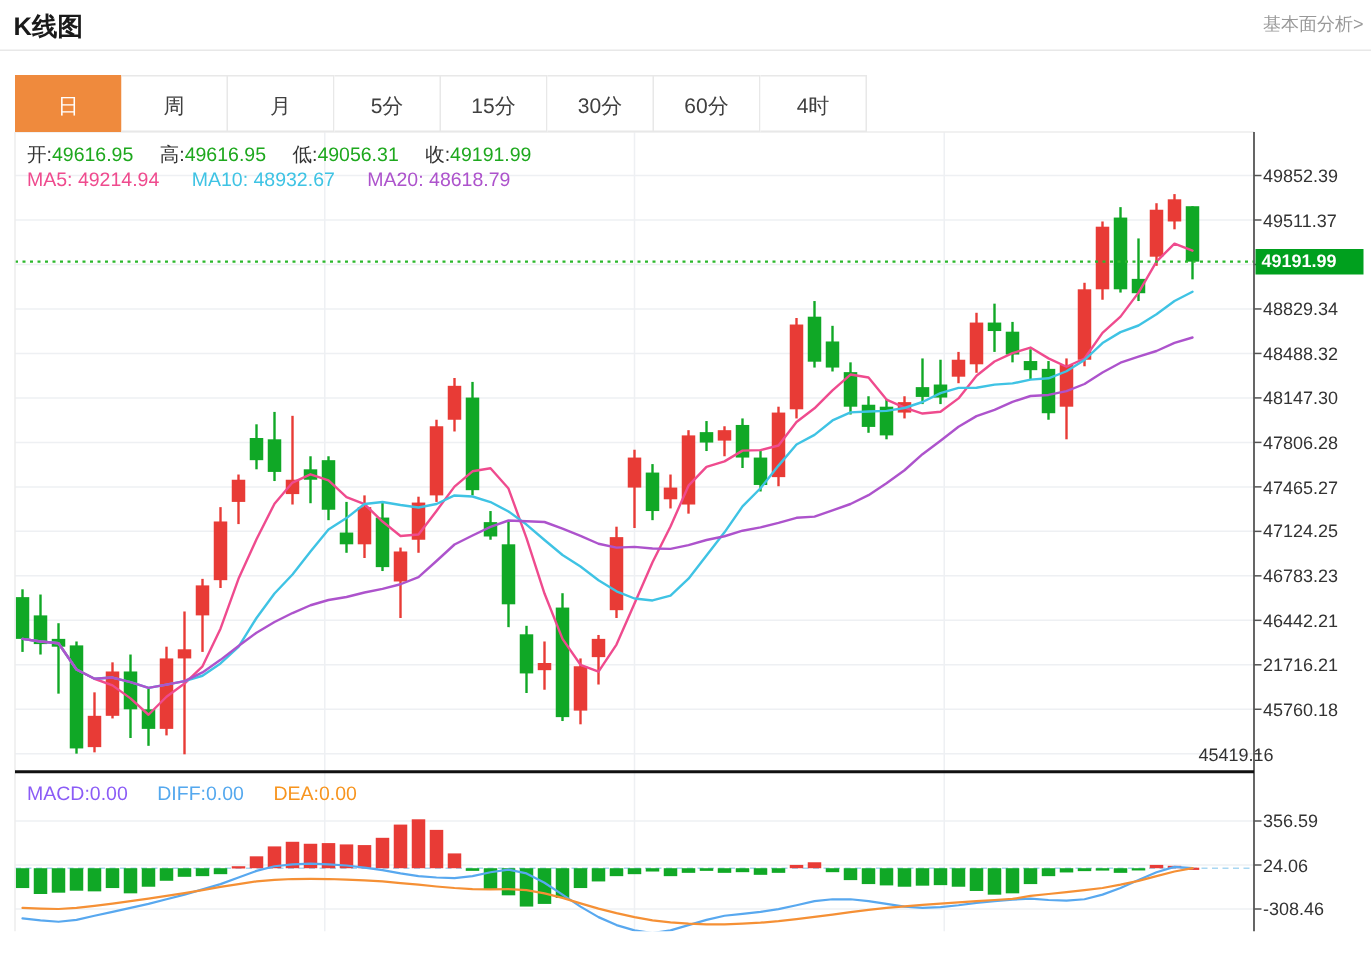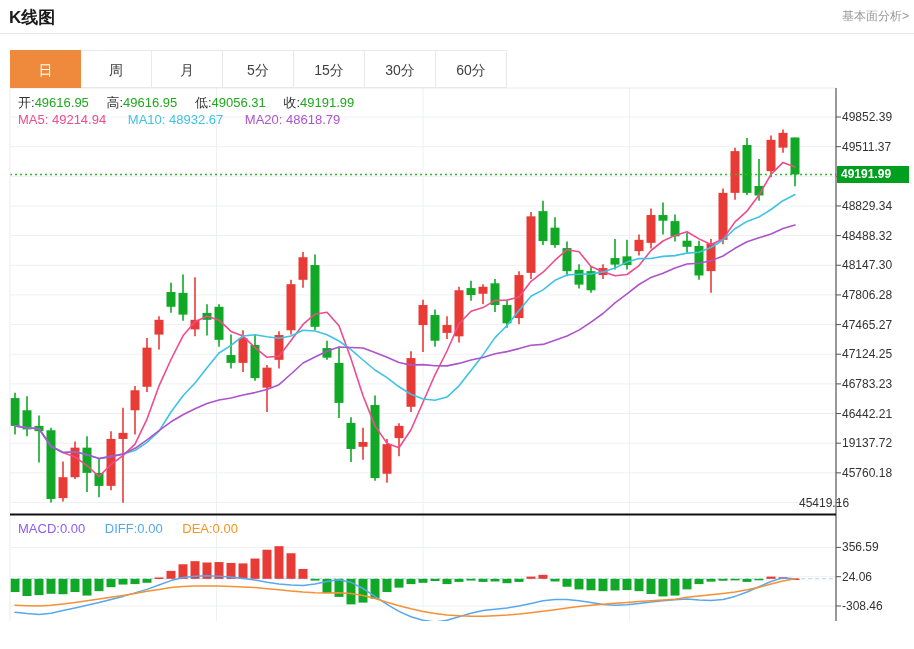--- a/index.html
+++ b/index.html
@@ -33,20 +33,21 @@
   <div class="header-divider"></div>
 
   <div class="tabbar" id="tabbar">
       <div class="tab active" style="background: rgb(239, 138, 61);">日</div>
       <div class="tab">周</div>
       <div class="tab">月</div>
       <div class="tab">5分</div>
       <div class="tab">15分</div>
       <div class="tab">30分</div>
       <div class="tab">60分</div>
+      <div class="tab">4时</div>
     </div>
 
   <svg id="chart-svg" width="914" height="649">
       <line x1="216.5" y1="88" x2="216.5" y2="647" stroke="#eef0f3" stroke-width="1"></line>
       <line x1="423" y1="88" x2="423" y2="647" stroke="#eef0f3" stroke-width="1"></line>
       <line x1="629.5" y1="88" x2="629.5" y2="647" stroke="#eef0f3" stroke-width="1"></line>
       <line x1="10" y1="117.00956521739135" x2="836" y2="117.00956521739135" stroke="#eef0f3" stroke-width="1"></line>
       <line x1="836" y1="117.00956521739135" x2="841" y2="117.00956521739135" stroke="#555" stroke-width="1"></line>
       <line x1="10" y1="146.66347826086934" x2="836" y2="146.66347826086934" stroke="#eef0f3" stroke-width="1"></line>
       <line x1="836" y1="146.66347826086934" x2="841" y2="146.66347826086934" stroke="#555" stroke-width="1"></line>
@@ -316,21 +317,21 @@
       <div class="axis-label" style="left: 842px; top: 110.01px;">49852.39</div>
       <div class="axis-label" style="left: 842px; top: 139.663px;">49511.37</div>
       <div class="axis-label" style="left: 842px; top: 198.97px;">48829.34</div>
       <div class="axis-label" style="left: 842px; top: 228.624px;">48488.32</div>
       <div class="axis-label" style="left: 842px; top: 258.278px;">48147.30</div>
       <div class="axis-label" style="left: 842px; top: 287.932px;">47806.28</div>
       <div class="axis-label" style="left: 842px; top: 317.585px;">47465.27</div>
       <div class="axis-label" style="left: 842px; top: 347.239px; text-align: center;">47124.25</div>
       <div class="axis-label" style="left: 842px; top: 376.893px;">46783.23</div>
       <div class="axis-label" style="left: 842px; top: 406.547px;">46442.21</div>
-      <div class="axis-label" style="left: 842px; top: 436.2px;">19137.72</div>
+      <div class="axis-label" style="left: 842px; top: 436.2px;">21716.21</div>
       <div class="axis-label" style="left: 842px; top: 465.854px;">45760.18</div>
       <div class="axis-label" style="left: 799px; top: 495.508px; text-align: center;">45419.16</div>
       <div class="axis-label" style="left: 842px; top: 540.383px;">356.59</div>
       <div class="axis-label" style="left: 842px; top: 569.691px;">24.06</div>
       <div class="axis-label" style="left: 842px; top: 598.999px;">-308.46</div>
       <div class="axis-label" style="left: 842px; top: 647px; text-decoration: underline;">-640.99</div>
     </div>
 </div>
 
 </body></html>

